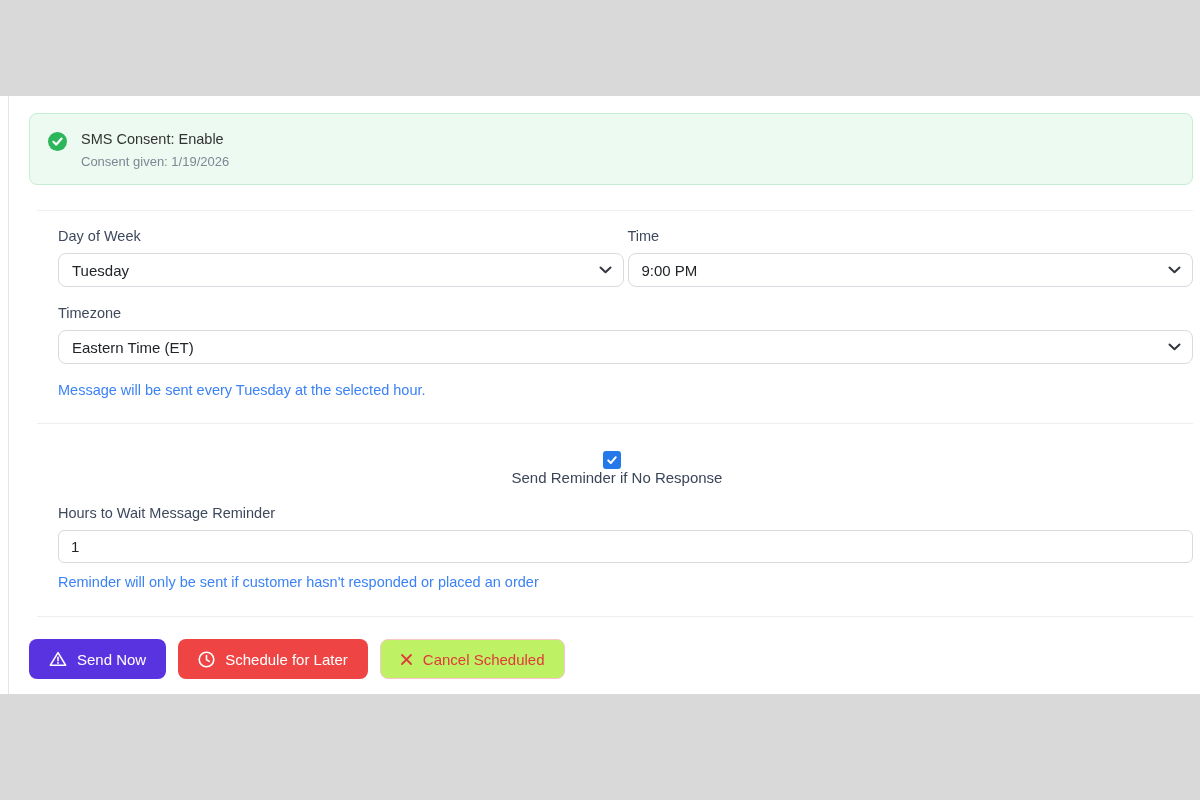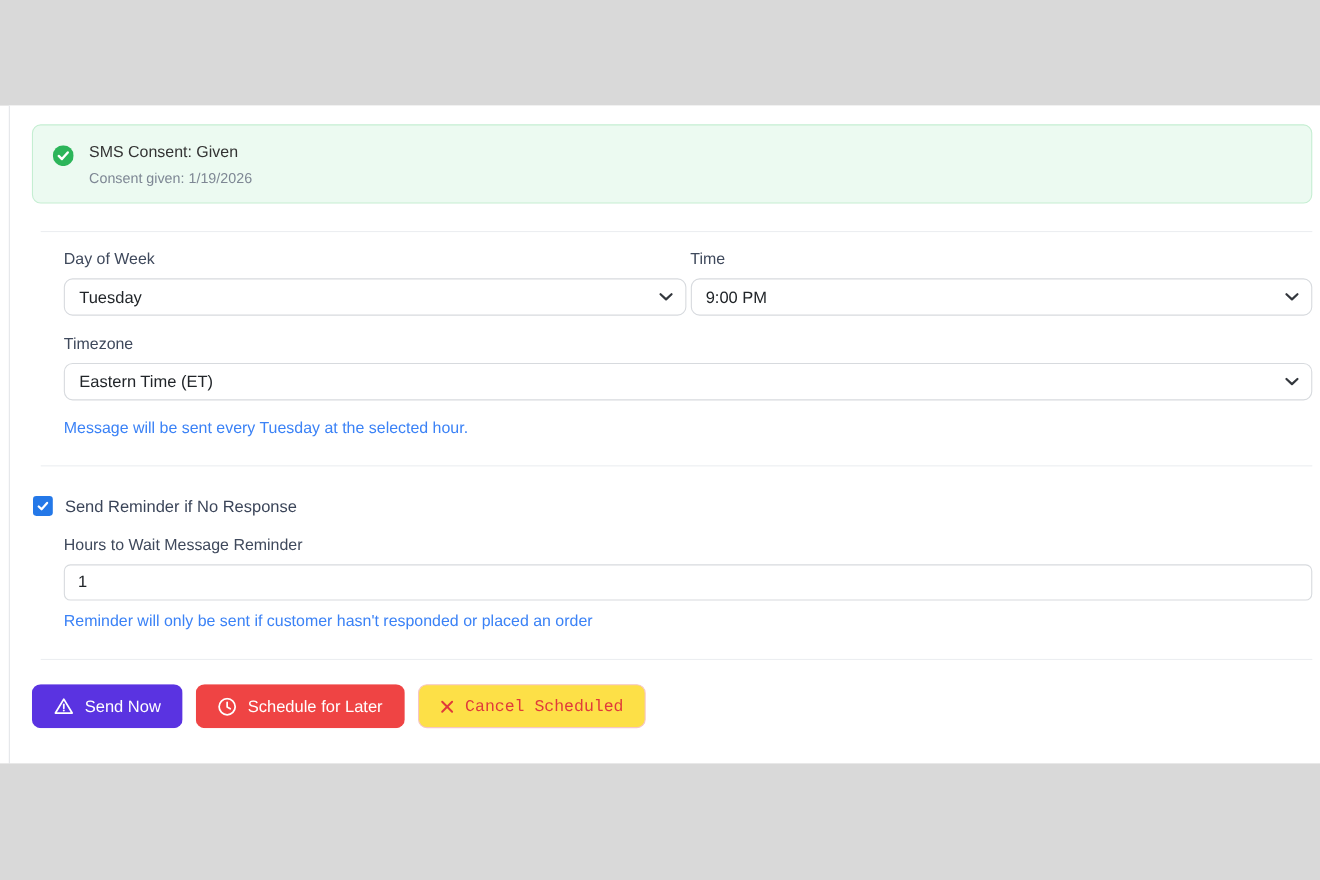--- a/index.html
+++ b/index.html
@@ -41,21 +41,21 @@
   .banner-sub { font-size: 13px; color: #7e8794; margin-top: 7px; text-align: right; }
 
   .divider { border: 0; border-top: 1px solid #eceef1; height: 0; margin-left: 8px; }
   .divider.d1 { margin-top: 25px; }
   .divider.d2 { margin-top: 25px; }
   .divider.d3 { margin-top: 26px; }
 
   
   .check-row { display: flex; align-items: center; margin-left: 1px; }
   .check-row.first { margin-top: 27px; }
-  .check-row.second { margin-top: 27px; }
+  .check-row.second { margin-top: 27px; flex-direction: column; }
   .checkbox {
     width: 18px; height: 18px;
     background: #2478e8;
     border-radius: 3px;
     display: inline-flex; align-items: center; justify-content: center;
     cursor: pointer;
   }
   .check-label { font-size: 15px; color: #3b4559; margin-left: 11px; }
 
   .nested { margin-left: 29px; }
@@ -108,38 +108,38 @@
     padding: 0 19px;
     border-radius: 8px;
     font-size: 15px;
     font-family: "Liberation Sans", sans-serif;
     border: 1px solid transparent;
     cursor: pointer;
     white-space: nowrap;
   }
   .btn-send { background: #5a33e1; color: #ffffff; }
   .btn-schedule { background: #ef4444; color: #ffffff; }
-  .btn-cancel { background: #fde047; color: #e03a3a; border-color: #f6c6c6; font-family: Liberation Mono, monospace; }
+  .btn-cancel { background: #bef264; color: #e03a3a; border-color: #f6c6c6; }
 </style>
 </head>
 <body>
 
 <div class="chrome-bar top"></div>
 
 <div class="card">
 
   <div class="banner">
     <span class="check-circle">
       <svg width="19" height="19" viewBox="0 0 19 19">
         <circle cx="9.5" cy="9.5" r="9.5" fill="#2cb55a"></circle>
         <polyline points="5.4,9.8 8.3,12.6 13.6,6.6" fill="none" stroke="#ffffff" stroke-width="2.2" stroke-linecap="round" stroke-linejoin="round"></polyline>
       </svg>
     </span>
     <div>
-      <div class="banner-title">SMS Consent: Given</div>
+      <div class="banner-title">SMS Consent: Enable</div>
       <div class="banner-sub">Consent given: 1/19/2026</div>
     </div>
   </div>
 
   <hr class="divider d1">
 
 
   <div class="nested">
     <div class="field-grid">
       <div>

